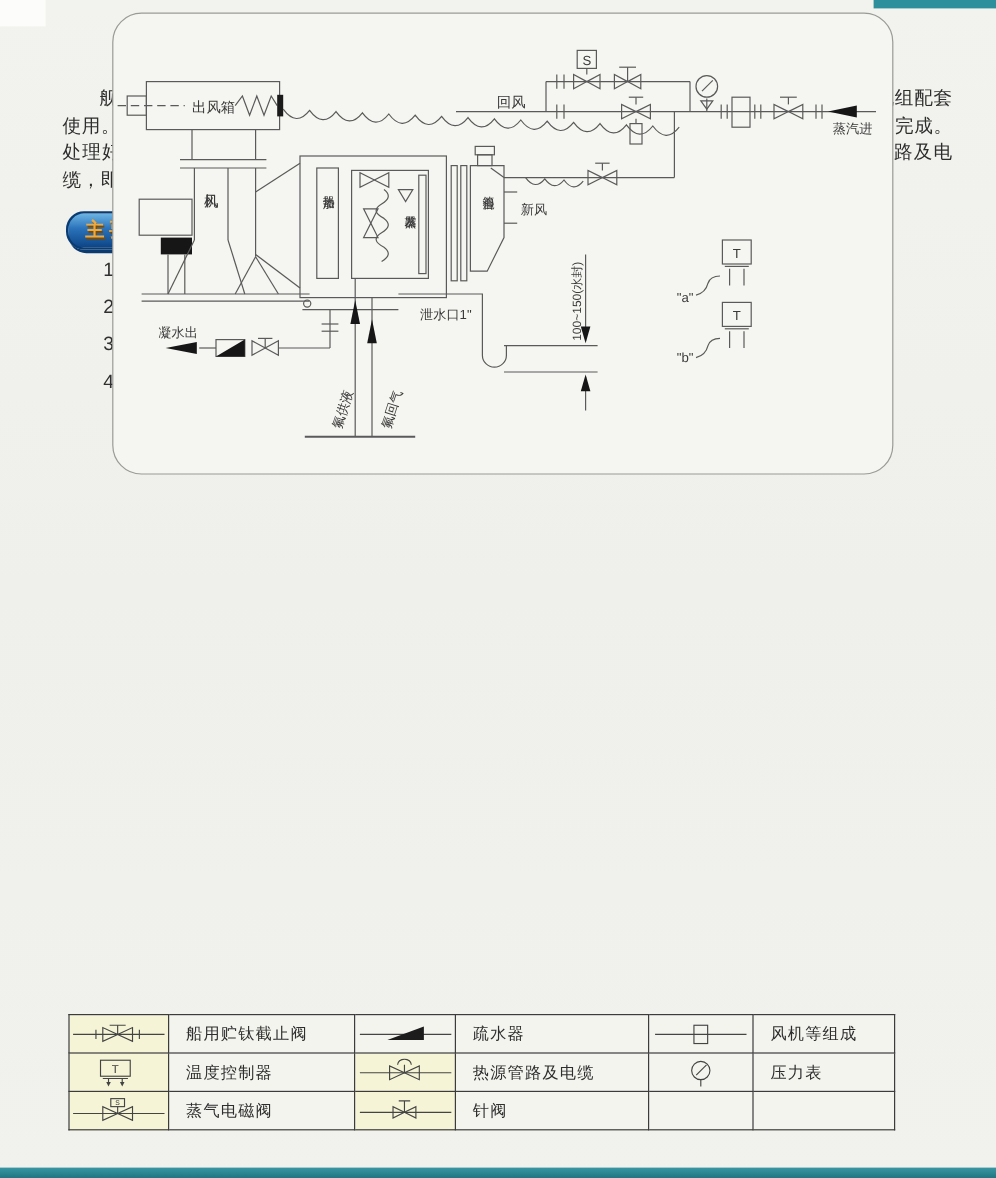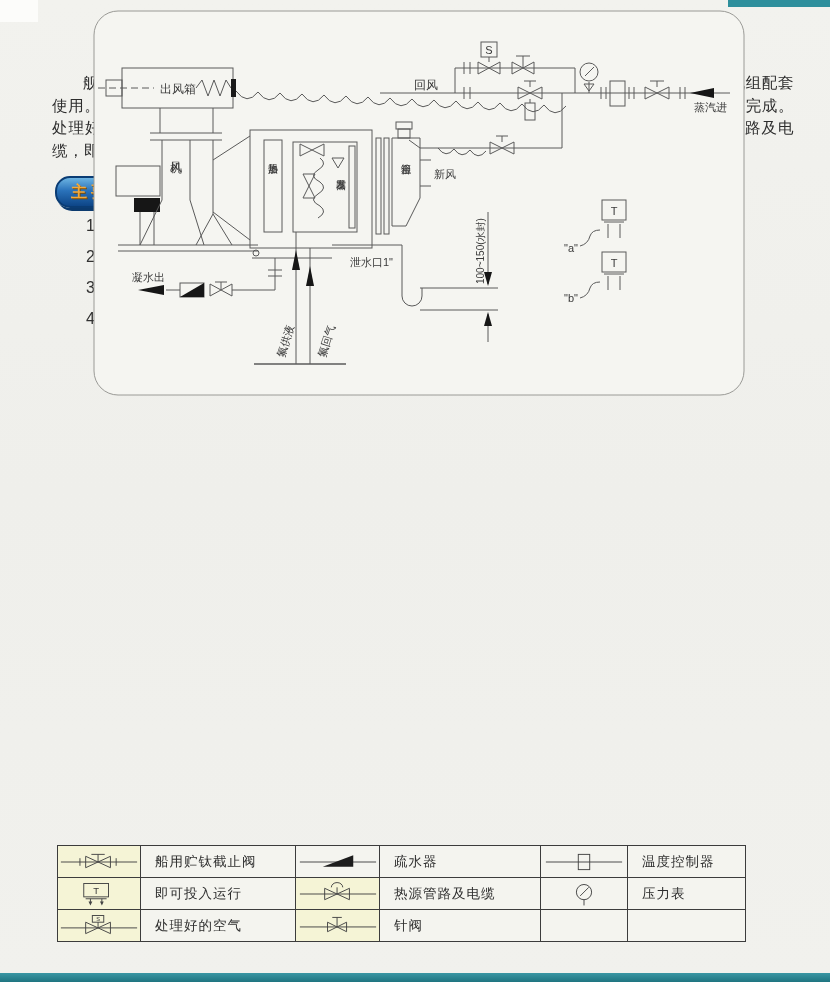--- a/index.html
+++ b/index.html
@@ -283,35 +283,35 @@
           <polygon points="26,17 58,5 58,17" fill="#1c1c1c" stroke="none"></polygon>
         </svg>
       </td>
       <td class="name">疏水器</td>
       <td class="sym">
         <svg width="80" height="24" viewBox="0 0 84 24" fill="none" stroke="#444" stroke-width="1">
           <line x1="2" y1="12" x2="82" y2="12"></line>
               <rect x="36" y="4" width="12" height="16"></rect>
         </svg>
       </td>
-      <td class="name">温度控制器</td>
+      <td class="name">风机等组成</td>
     </tr>
     <tr>
       <td class="sym tint">
         <svg width="80" height="24" viewBox="0 0 84 24" fill="none" stroke="#444" stroke-width="1">
           <rect x="26" y="1" width="26" height="14"></rect>
           <text x="39" y="12" font-size="10" text-anchor="middle" stroke="none" fill="#444">T</text>
           <line x1="28" y1="17" x2="50" y2="17"></line>
           <line x1="33" y1="17" x2="33" y2="22"></line>
               <line x1="45" y1="17" x2="45" y2="22"></line>
           <polygon points="31,20 35,20 33,24" fill="#444" stroke="none"></polygon>
           <polygon points="43,20 47,20 45,24" fill="#444" stroke="none"></polygon>
         </svg>
       </td>
-      <td class="name">即可投入运行</td>
+      <td class="name">温度控制器</td>
       <td class="sym tint">
         <svg width="80" height="24" viewBox="0 0 84 24" fill="none" stroke="#444" stroke-width="1">
           <line x1="2" y1="12" x2="82" y2="12"></line>
           <polygon points="28,6 28,18 41,12"></polygon>
               <polygon points="54,6 54,18 41,12"></polygon>
           <line x1="41" y1="12" x2="41" y2="5"></line>
               <path d="M35,5 a6,5 0 0 1 12,0"></path>
         </svg>
       </td>
       <td class="name">热源管路及电缆</td>
@@ -328,21 +328,21 @@
       <td class="sym tint">
         <svg width="80" height="24" viewBox="0 0 84 24" fill="none" stroke="#444" stroke-width="1">
           <line x1="2" y1="14" x2="82" y2="14"></line>
           <polygon points="28,8 28,20 41,14"></polygon>
               <polygon points="54,8 54,20 41,14"></polygon>
           <line x1="41" y1="14" x2="41" y2="8"></line>
               <rect x="35" y="1" width="12" height="7"></rect>
           <text x="41" y="7" font-size="6" text-anchor="middle" stroke="none" fill="#444">S</text>
         </svg>
       </td>
-      <td class="name">处理好的空气</td>
+      <td class="name">蒸气电磁阀</td>
       <td class="sym tint">
         <svg width="80" height="24" viewBox="0 0 84 24" fill="none" stroke="#444" stroke-width="1">
           <line x1="2" y1="13" x2="82" y2="13"></line>
           <polygon points="31,8 31,18 41,13"></polygon>
               <polygon points="51,8 51,18 41,13"></polygon>
           <line x1="41" y1="13" x2="41" y2="3"></line>
               <line x1="36" y1="3" x2="46" y2="3"></line>
         </svg>
       </td>
       <td class="name">针阀</td>

